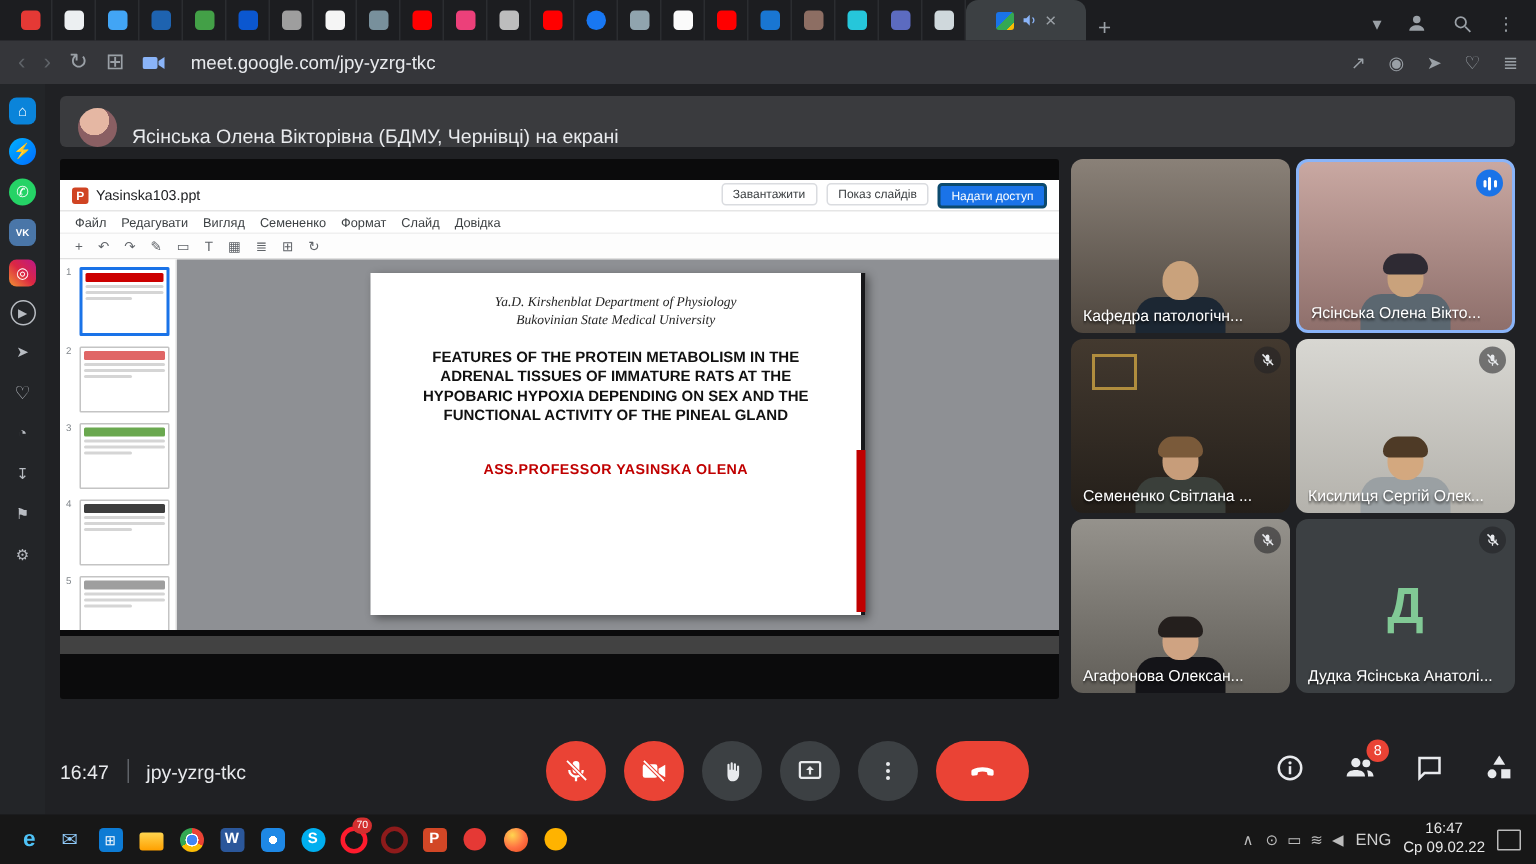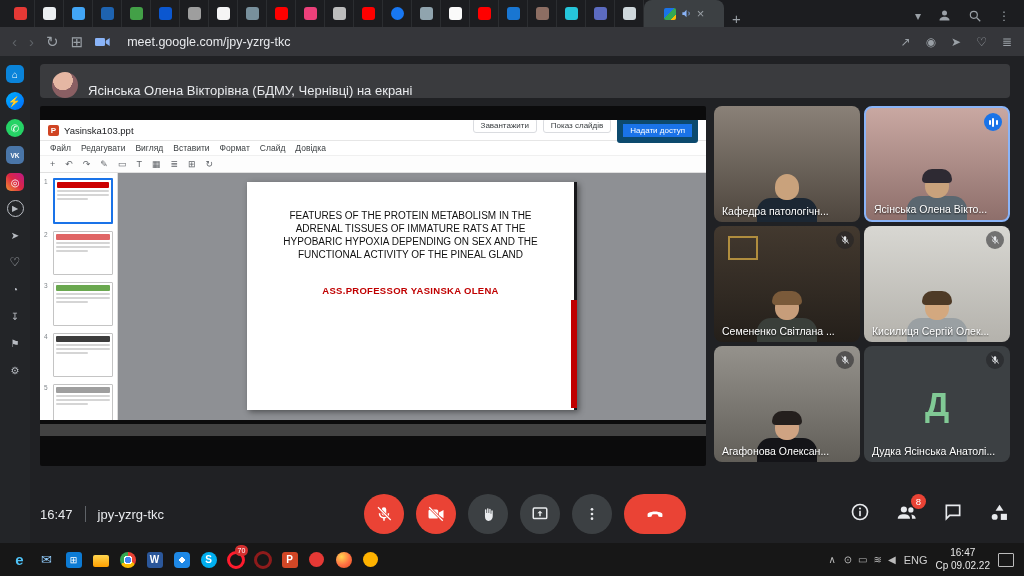--- a/index.html
+++ b/index.html
@@ -48,42 +48,42 @@
   #share-region{position:absolute;left:10px;top:50px;width:666px;height:360px;background:#0b0b0c;border-radius:2px}
   #app-window{position:absolute;left:0;right:0;top:14px;height:300px;background:#fff;
     display:flex;flex-direction:column;overflow:hidden}
   .filebar{height:20px;display:flex;align-items:center;gap:5px;padding:0 8px;border-bottom:1px solid #e6e6e6}
   .pp-ic{width:11px;height:11px;background:#d04423;color:#fff;border-radius:2px;font-size:8px;
     font-weight:bold;display:flex;align-items:center;justify-content:center}
   .fname{font-size:9.5px;color:#202124}
   .file-btns{margin-left:auto;display:flex;gap:6px;align-items:flex-start}
   .file-btns button{font-family:inherit;font-size:8px;padding:2px 7px;border-radius:3px;cursor:pointer}
   .file-btns .ghost{background:#fff;border:1px solid #dadce0;color:#3c4043}
-  .file-btns .primary{background:#1a73e8;border:6px solid #0c4a6e;color:#fff}
+  .file-btns .primary{background:#1a73e8;border:2px solid #0c4a6e;color:#fff}
   .menubar{height:14px;display:flex;align-items:center;gap:10px;padding:0 10px}
   .menu-item{font-size:8.5px;color:#3c4043;cursor:pointer}
   .app-toolbar{height:16px;display:flex;align-items:center;gap:10px;padding:0 10px;
     border-top:1px solid #f0f0f0;border-bottom:1px solid #e0e0e0;background:#fdfdfd}
   .t-ic{font-size:9px;color:#5f6368}
   .app-body{flex:1;display:flex;min-height:0}
   .rail{width:78px;border-right:1px solid #ddd;background:#fff;padding:5px 4px;
     display:flex;flex-direction:column;gap:7px;box-sizing:border-box}
   .thumb-row{display:flex;gap:3px}
   .thumb-num{font-size:6.5px;color:#80868b;width:6px}
   .thumb-box{flex:1;height:38px;border:1px solid #c4c4c4;background:#fff;padding:2px;
     display:flex;flex-direction:column;gap:2px;border-radius:1px;cursor:pointer}
   .thumb-accent{height:6px;border-radius:1px}
   .thumb-line{height:2px;background:#d5d5d5;border-radius:1px}
   .thumb-line.short{width:60%}
   .canvas{flex:1;background:#8e9094;position:relative;overflow:hidden}
   .slide{position:absolute;left:50%;transform:translateX(-50%);top:9px;width:330px;height:228px;
     background:#fff;box-shadow:2px 2px 6px rgba(0,0,0,.45);border-right:3px solid #17171a;
     text-align:center;padding:14px 18px 0;box-sizing:border-box}
   .s-head{font-family:"Liberation Serif",serif;font-style:italic;font-size:9px;color:#1f1f1f;line-height:1.3}
-  .s-title{margin-top:13px;font-weight:normal;font-size:10px;line-height:1.3;color:#111}
+  .s-title{margin-top:13px;font-weight:bold;font-size:10px;line-height:1.3;color:#111}
   .s-author{margin-top:24px;color:#c00000;font-weight:bold;font-size:9.5px;letter-spacing:.3px}
   .redbar{position:absolute;right:-3px;top:118px;width:6px;height:108px;background:#c00000}
   .presenter-strip{position:absolute;left:0;right:0;top:318px;height:12px;background:#424242}
 
   
   #people-grid{position:absolute;top:50px;right:14px;width:296px;display:grid;
     grid-template-columns:146px 146px;gap:4px}
   .tile{position:relative;height:116px;border-radius:8px;overflow:hidden;background:#3c4043;cursor:pointer;box-sizing:border-box}
   .tile.active{border:2px solid #8ab4f8}
   .fig{position:absolute;bottom:0;left:0;width:100%;display:flex;flex-direction:column;align-items:center}
@@ -311,21 +311,21 @@
           <div class="file-btns">
             <button class="ghost">Завантажити</button>
             <button class="ghost">Показ слайдів</button>
             <button class="primary">Надати доступ</button>
           </div>
         </div>
         <div class="menubar">
             <span class="menu-item">Файл</span>
             <span class="menu-item">Редагувати</span>
             <span class="menu-item">Вигляд</span>
-            <span class="menu-item">Вставити</span>
+            <span class="menu-item">Семененко</span>
             <span class="menu-item">Формат</span>
             <span class="menu-item">Слайд</span>
             <span class="menu-item">Довідка</span>
           </div>
         <div class="app-toolbar">
             <span class="t-ic">+</span>
             <span class="t-ic">↶</span>
             <span class="t-ic">↷</span>
             <span class="t-ic">✎</span>
             <span class="t-ic">▭</span>
@@ -378,20 +378,24 @@
               <div class="thumb-box">
                 <div class="thumb-accent" style="background: rgb(158, 158, 158);"></div>
                 <div class="thumb-line"></div>
                 <div class="thumb-line"></div>
                 <div class="thumb-line short"></div>
               </div>
             </div>
             </div>
           <div class="canvas">
             <div class="slide">
+              <div class="s-head">
+                <div>Ya.D. Kirshenblat Department of Physiology</div>
+                <div>Bukovinian State Medical University</div>
+              </div>
               <div class="s-title">FEATURES OF THE PROTEIN METABOLISM IN THE ADRENAL TISSUES OF IMMATURE RATS AT THE HYPOBARIC HYPOXIA DEPENDING ON SEX AND THE FUNCTIONAL ACTIVITY OF THE PINEAL GLAND</div>
               <div class="s-author">ASS.PROFESSOR YASINSKA OLENA</div>
               <div class="redbar"></div>
             </div>
           </div>
         </div>
       </div>
       <div class="presenter-strip"></div>
     </div>
 

